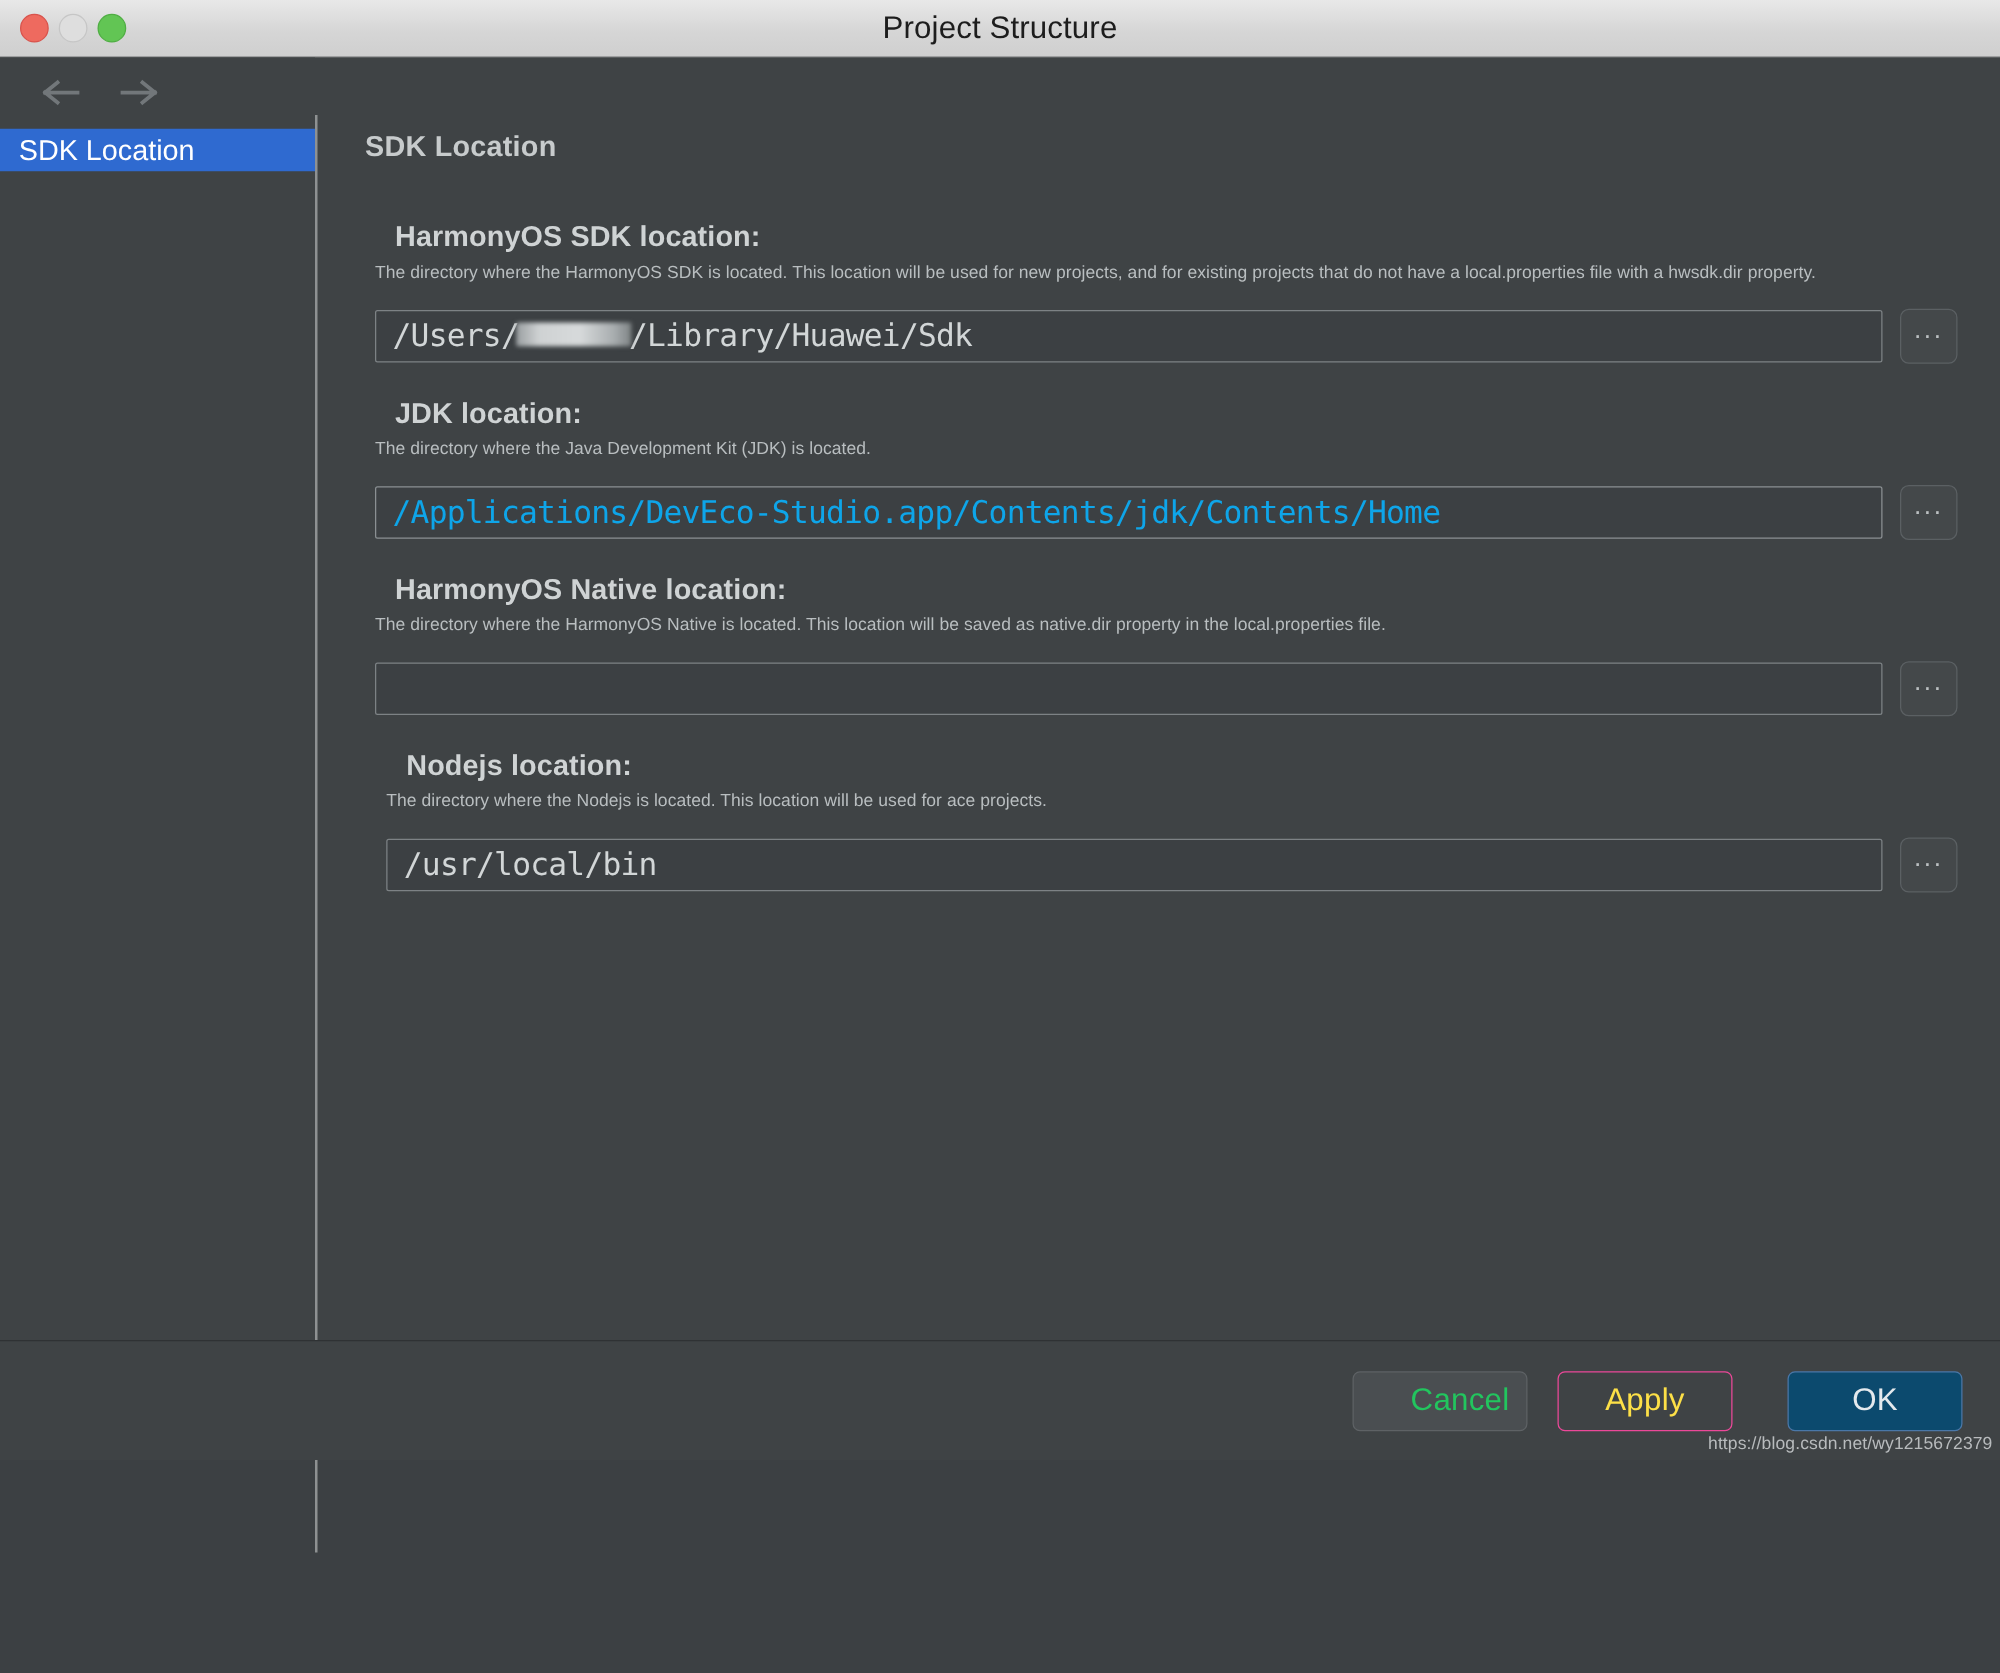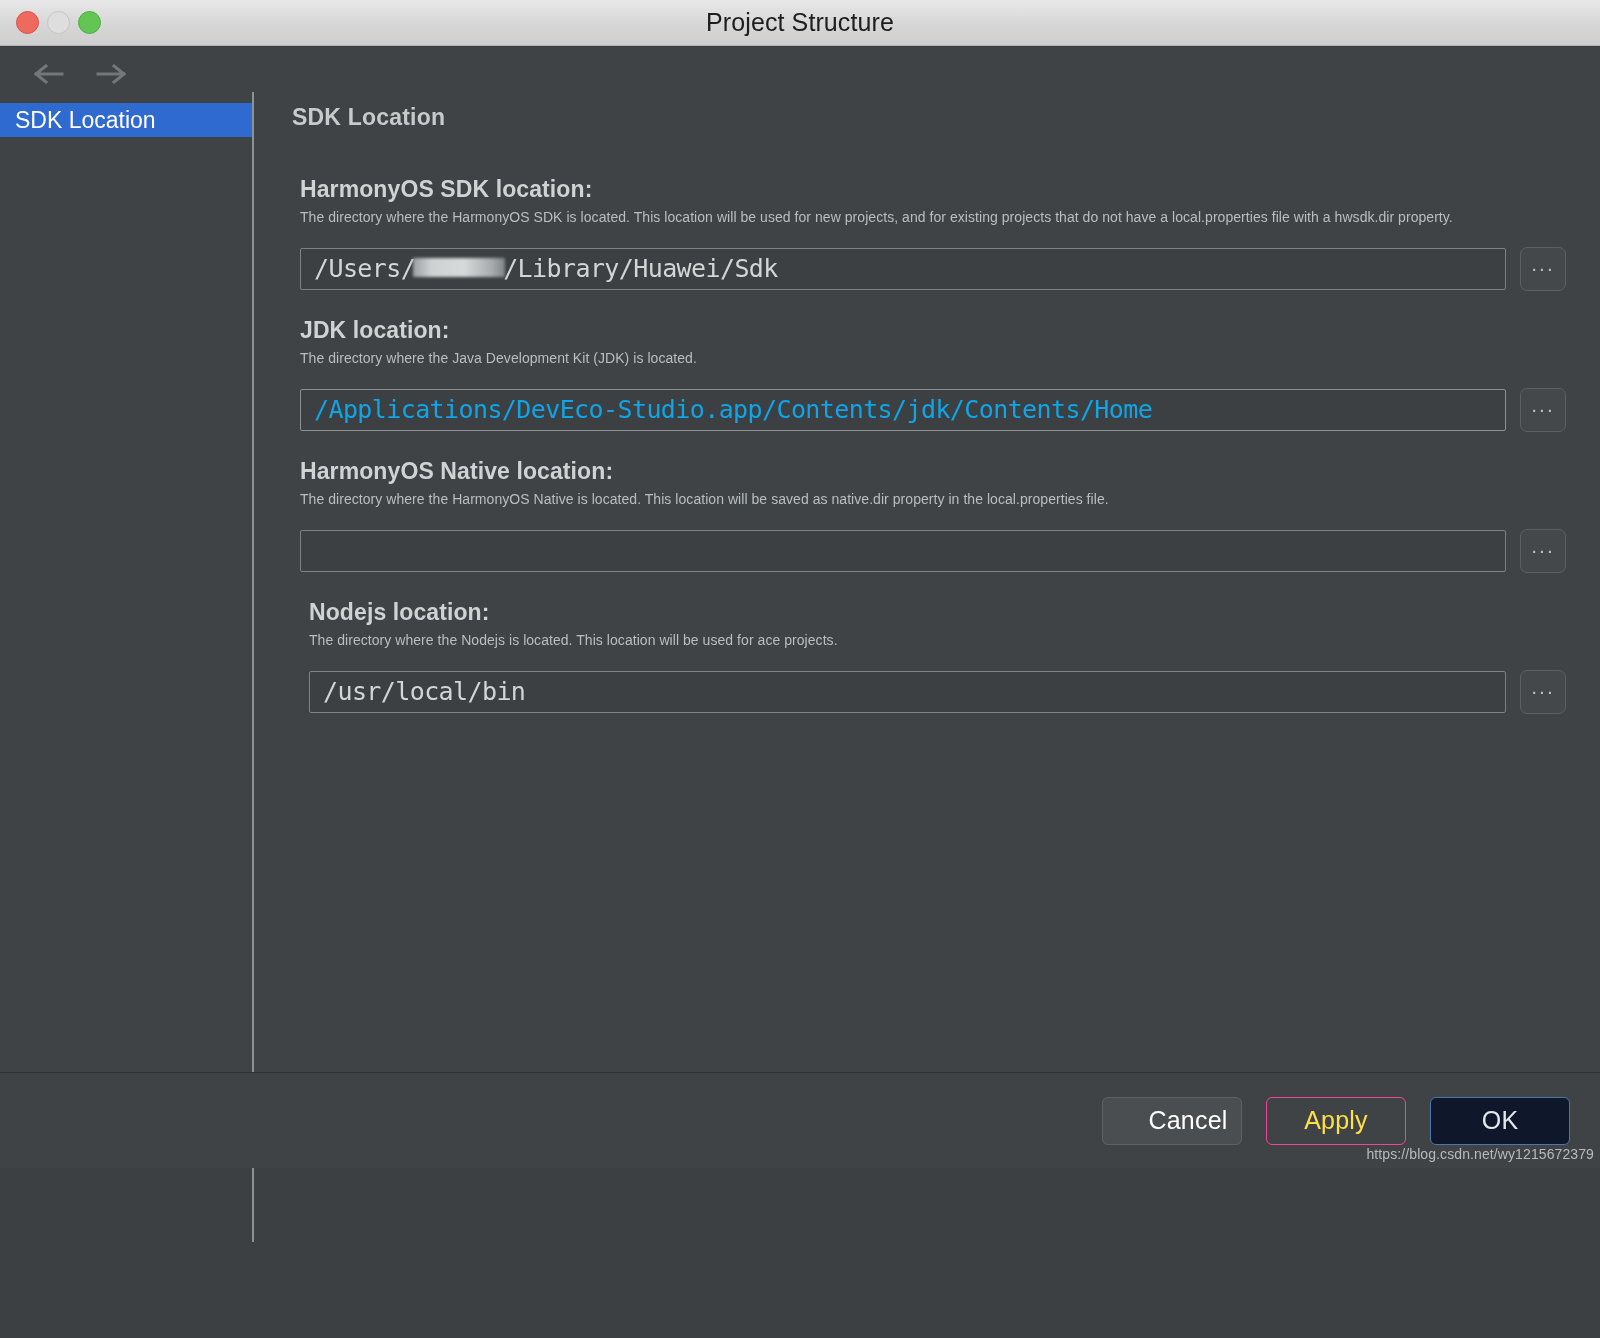--- a/index.html
+++ b/index.html
@@ -141,20 +141,21 @@
   }
   .section { margin-bottom: 26px; }
   .section.indent { padding-left: 9px; }
 
   .field-label {
     font-size: 23px;
     font-weight: bold;
     color: #cfd3d4;
     margin-bottom: 5px;
     letter-spacing: 0.1px;
+    margin-left: 16px;
   }
   .field-desc {
     font-size: 14px;
     color: #b9bec0;
     line-height: 1.42;
     max-width: 1185px;
     letter-spacing: 0.05px;
   }
 
   .field-row {
@@ -236,32 +237,33 @@
     border-radius: 6px;
     display: flex;
     align-items: center;
     justify-content: center;
     font-size: 25px;
     letter-spacing: 0.2px;
   }
   .btn.cancel {
     background: #4a4e51;
     border: 1px solid #5e6265;
-    color: #ffffff;
+    color: #22c55e;
     padding-left: 32px;
   }
   .btn.apply {
     background: transparent;
     border: 1px solid #ec4899;
     color: #fde047;
   }
   .btn.ok {
-    background: #0f172a;
+    background: #0c4a6e;
     border: 1px solid #4a77a8;
     color: #e4e9ed;
+    margin-left: 20px;
   }
   .watermark {
     position: absolute;
     right: 6px;
     bottom: 6px;
     font-size: 14px;
     color: #b8bbbd;
     font-family: "Liberation Sans", sans-serif;
     letter-spacing: 0.1px;
   }

